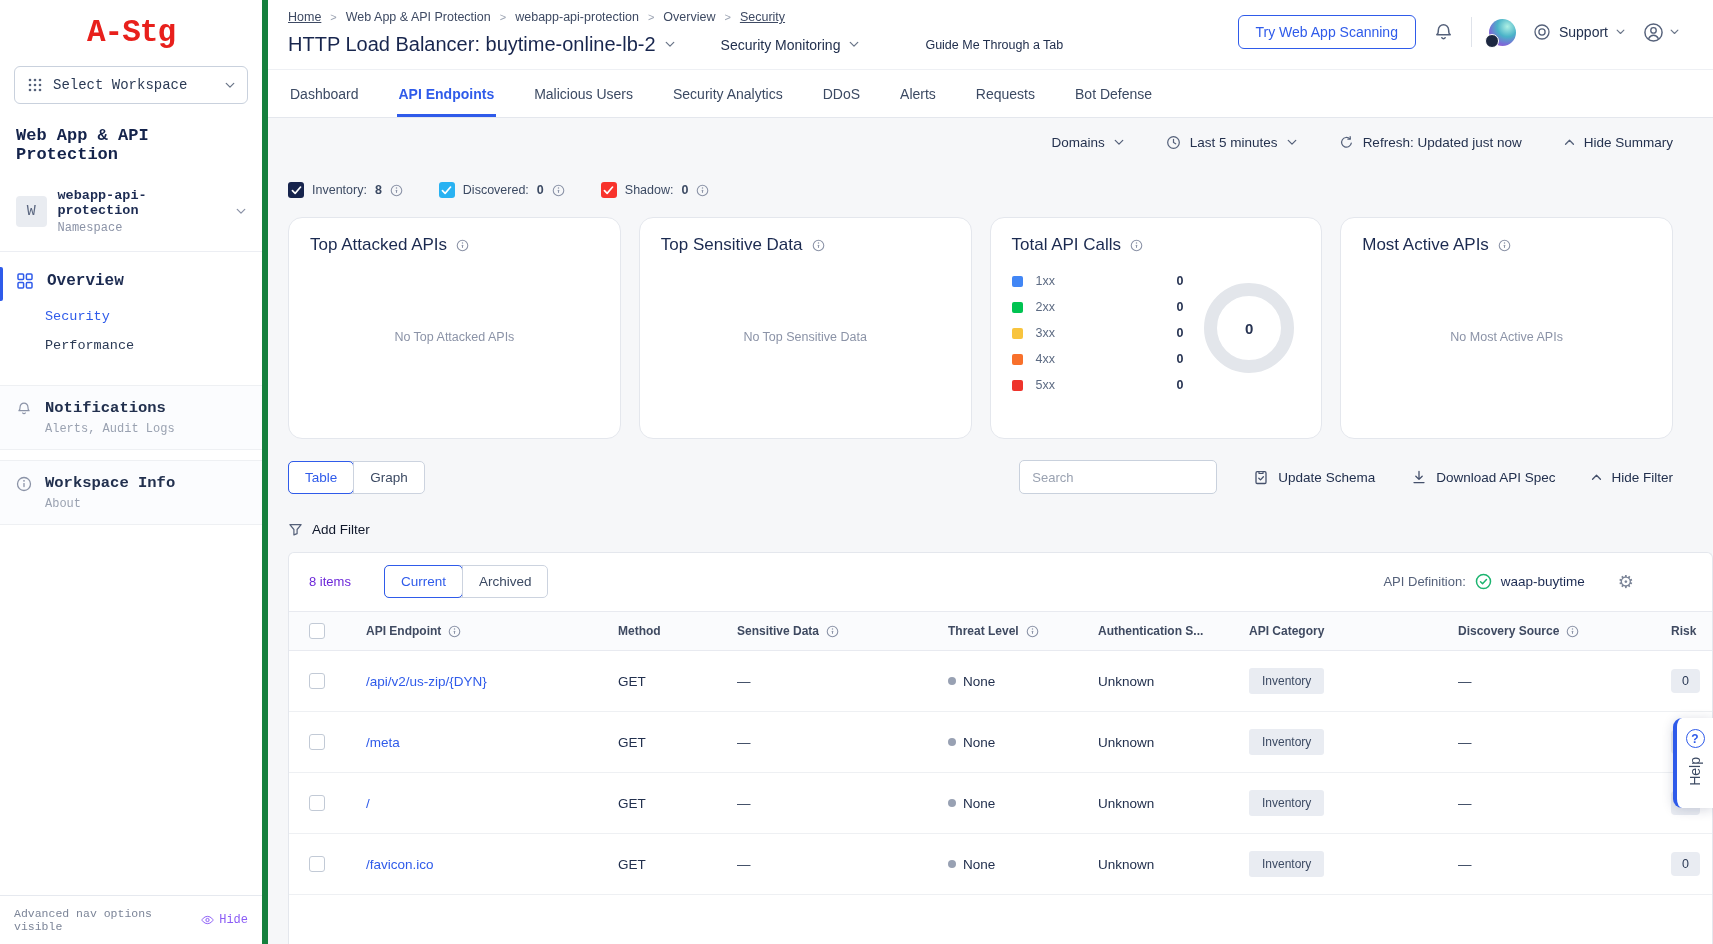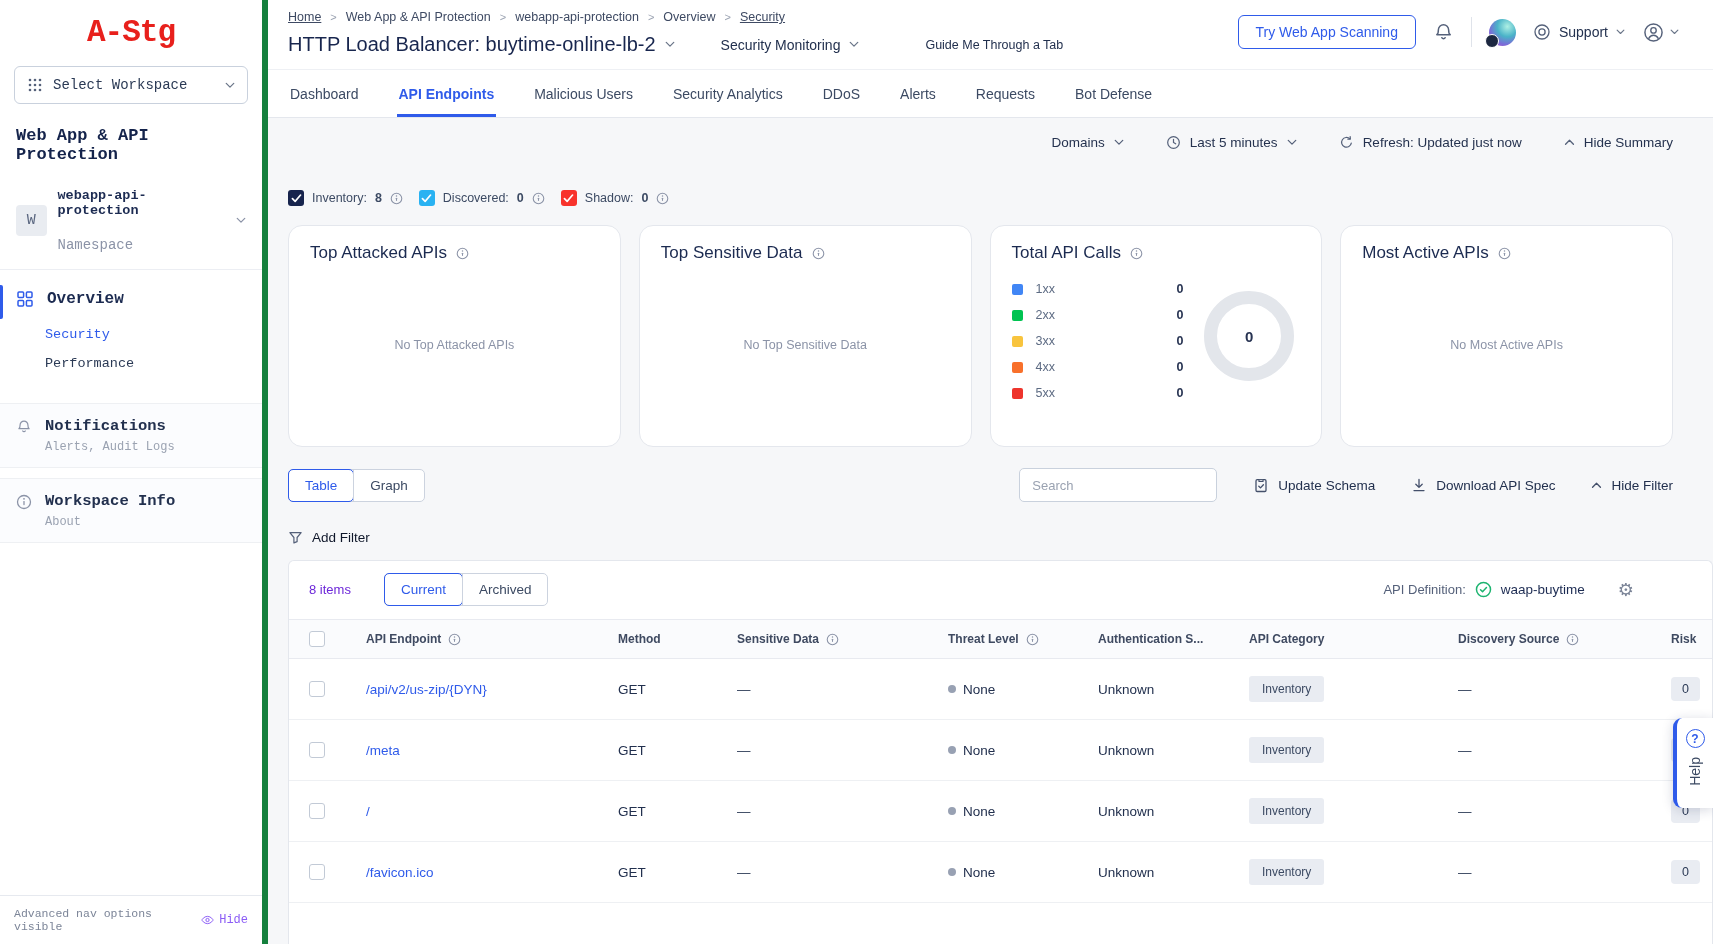--- a/index.html
+++ b/index.html
@@ -12,21 +12,21 @@
   b{font-weight:700;}
   
   .sidebar{width:262px;min-width:262px;background:#fff;border-right:6px solid #15803d;position:relative;font-family:Liberation Mono, monospace;}
   .logo{text-align:center;padding:15px 0 8px;color:#e8201c;font-size:31px;font-weight:800;letter-spacing:-1px;}
   .ws-select{margin:8px 14px 20px;height:36px;border:1px solid #c9d1dd;border-radius:6px;display:flex;align-items:center;gap:10px;padding:0 12px;color:#2b3a55;font-size:14px;background:#fff;cursor:pointer;}
   .ws-chev{margin-left:auto;color:#6b7689;}
   .product-title{font-size:17px;font-weight:700;color:#14234b;padding:2px 16px 18px;}
   .ns-row{display:flex;align-items:center;gap:11px;padding:6px 16px 16px;border-bottom:1px solid #eceef3;}
   .ns-avatar{width:31px;height:31px;background:#e9ecf1;border-radius:4px;display:flex;align-items:center;justify-content:center;color:#5b6780;font-size:15px;}
   .ns-name{font-size:13.5px;font-weight:700;color:#1c2b52;}
-  .ns-sub{font-size:14px;color:#8b93a7;margin-top:19px;}
+  .ns-sub{font-size:12px;color:#8b93a7;margin-top:3px;}
   .ns-chev{margin-left:auto;color:#8b93a7;}
   .nav-overview{padding:18px 0 4px;}
   .ov-row{display:flex;align-items:center;gap:13px;padding:2px 16px 12px;position:relative;}
   .active-bar{position:absolute;left:0;top:-3px;width:3px;height:34px;background:#2f5bea;border-radius:0 2px 2px 0;}
   .ov-icon{color:#2f5bea;}
   .ov-label{font-size:16px;font-weight:600;color:#1b2a50;}
   .nav-sub{padding:7px 16px 7px 45px;font-size:13.5px;color:#2b3a55;cursor:pointer;}
   .nav-sub.active{color:#2f5bea;}
   .nav-sub:last-child{padding-bottom:18px;}
   .section{border-top:1px solid #eef0f3;border-bottom:1px solid #eef0f3;margin-top:10px;background:#fbfcfe;padding:13px 16px;display:flex;gap:13px;cursor:pointer;}
@@ -55,21 +55,21 @@
   .avatar::after{content:"";position:absolute;left:-4px;bottom:-2px;width:12px;height:12px;border-radius:50%;background:#1c2740;border:1.5px solid #fff;}
   .support{display:flex;align-items:center;gap:8px;font-size:14px;color:#22304e;cursor:pointer;}
   .account{display:flex;align-items:center;gap:5px;color:#55617a;cursor:pointer;}
   .tabbar{background:#fff;display:flex;gap:36px;padding:0 20px;border-bottom:1px solid #e4e7ed;}
   .tab{padding:16px 2px 12px;font-size:14px;color:#3c4a63;border-bottom:3px solid transparent;cursor:pointer;}
   .tab.active{color:#2f5bea;font-weight:700;border-bottom-color:#2f5bea;}
   .content{flex:1;padding:0 40px 0 20px;display:flex;flex-direction:column;overflow:hidden;}
   .controls{display:flex;justify-content:flex-end;align-items:center;gap:42px;margin-top:17px;font-size:13.5px;color:#25324f;}
   .ctrl{display:flex;align-items:center;gap:9px;cursor:pointer;}
   .ctrl .gico{color:#55617a;}
-  .summary-filters{display:flex;gap:16px;margin-top:40px;align-items:center;}
+  .summary-filters{display:flex;gap:36px;margin-top:32px;align-items:center;}
   .sfilter{display:flex;align-items:center;gap:8px;font-size:12.5px;color:#3c4a63;cursor:pointer;}
   .cb{width:16px;height:16px;border-radius:3px;display:flex;align-items:center;justify-content:center;}
   .sfilter .info{color:#8b93a7;}
   .cards{display:flex;gap:18px;margin-top:19px;}
   .card{flex:1;background:#fff;border:1px solid #e4e7ed;border-radius:14px;height:222px;padding:17px 21px;position:relative;box-sizing:border-box;}
   .card-title-row{display:flex;align-items:center;gap:9px;}
   .card-title{font-size:17px;color:#1b2a50;}
   .info{color:#8b93a7;}
   .empty{position:absolute;top:50%;left:0;right:0;text-align:center;margin-top:2px;font-size:12.5px;color:#8b93a7;}
   .tac-body{display:flex;margin-top:16px;align-items:flex-start;}

